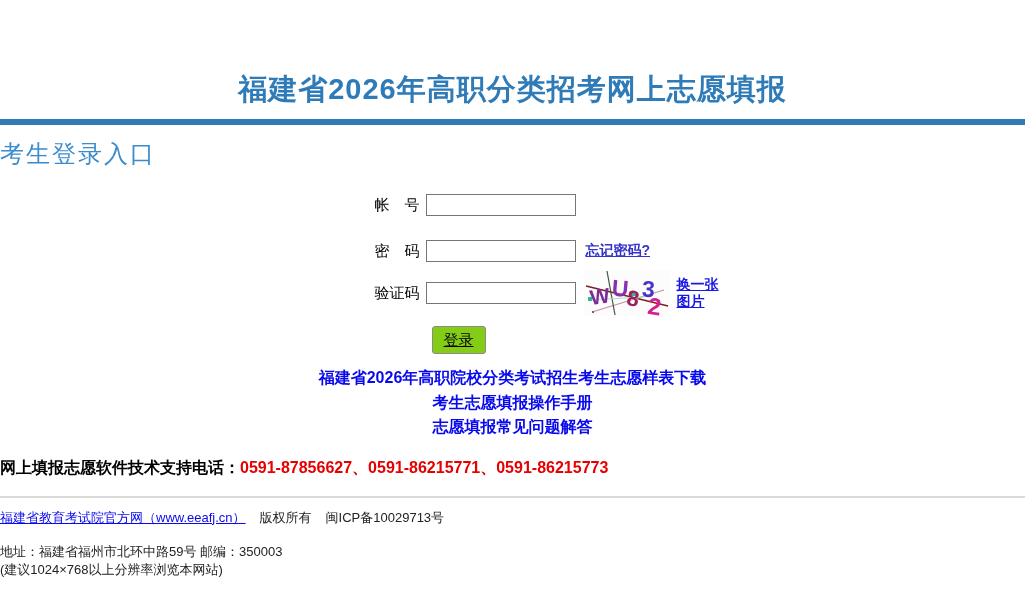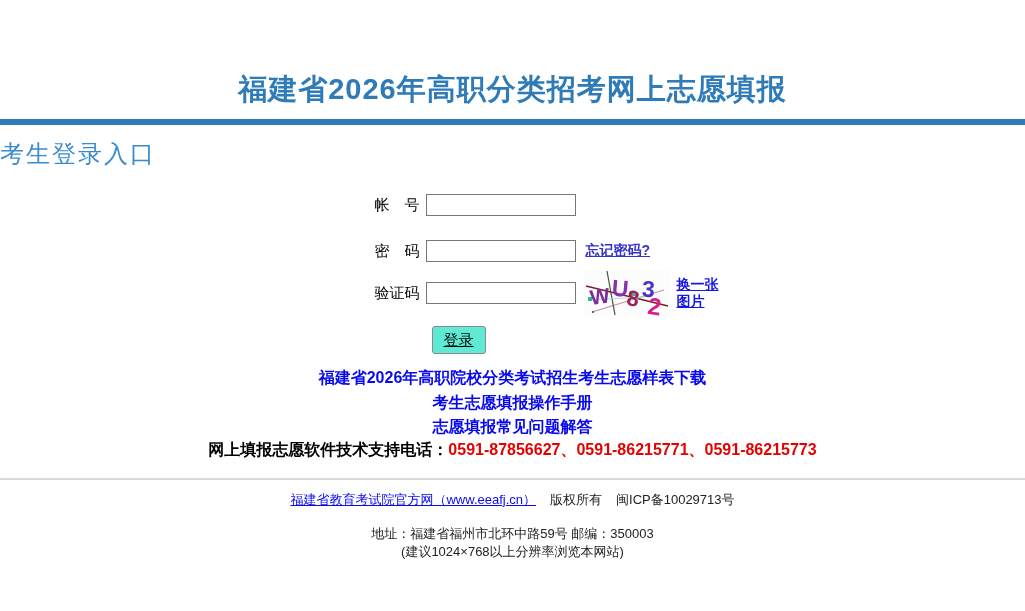--- a/index.html
+++ b/index.html
@@ -39,39 +39,39 @@
   .change-link {
     margin-left: 7px; width: 50px; line-height: 17px;
     font-size: 14px; font-weight: bold; color: #1717e6;
     text-decoration: underline; cursor: pointer;
   }
   .login-note {
     margin: 6px 0 0 184px; font-size: 14px; font-weight: bold; color: #000;
   }
   .login-button {
     margin: 10px 0 0 184px; width: 54px; height: 28px;
-    background: #5eead4; border: 1px solid #8a8a8a; border-radius: 3px;
+    background: #84cc16; border: 1px solid #8a8a8a; border-radius: 3px;
     font-size: 15px; color: #000; cursor: pointer;
     font-family: "Liberation Sans", "DejaVu Sans", sans-serif;
     text-decoration: underline;
   }
 
   .link-list { margin-top: 12px; text-align: center; }
   .link-list .doc-link {
     display: block; line-height: 24.5px;
     font-size: 16px; font-weight: bold; color: #0909ee;
     cursor: pointer;
   }
 
-  .support-line { margin-top: 0; text-align: center; font-size: 16px; font-weight: bold; }
+  .support-line { margin-top: 18px; font-size: 16px; font-weight: bold; }
   .support-label { color: #000; }
   .support-phones { color: #e60000; }
 
   .footer-divider { margin-top: 17px; width: 1025px; height: 2px; background: #d9d9d9; }
-  .footer { text-align: center; font-size: 13px; color: #222; }
+  .footer { font-size: 13px; color: #222; }
   .footer-line1 { margin-top: 11px; }
   .footer-link { color: #0909ee; text-decoration: underline; cursor: pointer; }
   .footer-sep { display: inline-block; width: 14px; }
   .footer-line2 { margin-top: 16px; }
   .footer-line3 { margin-top: 0; }
 </style>
 </head>
 <body>
 
 <div class="page-title">福建省2026年高职分类招考网上志愿填报</div>

